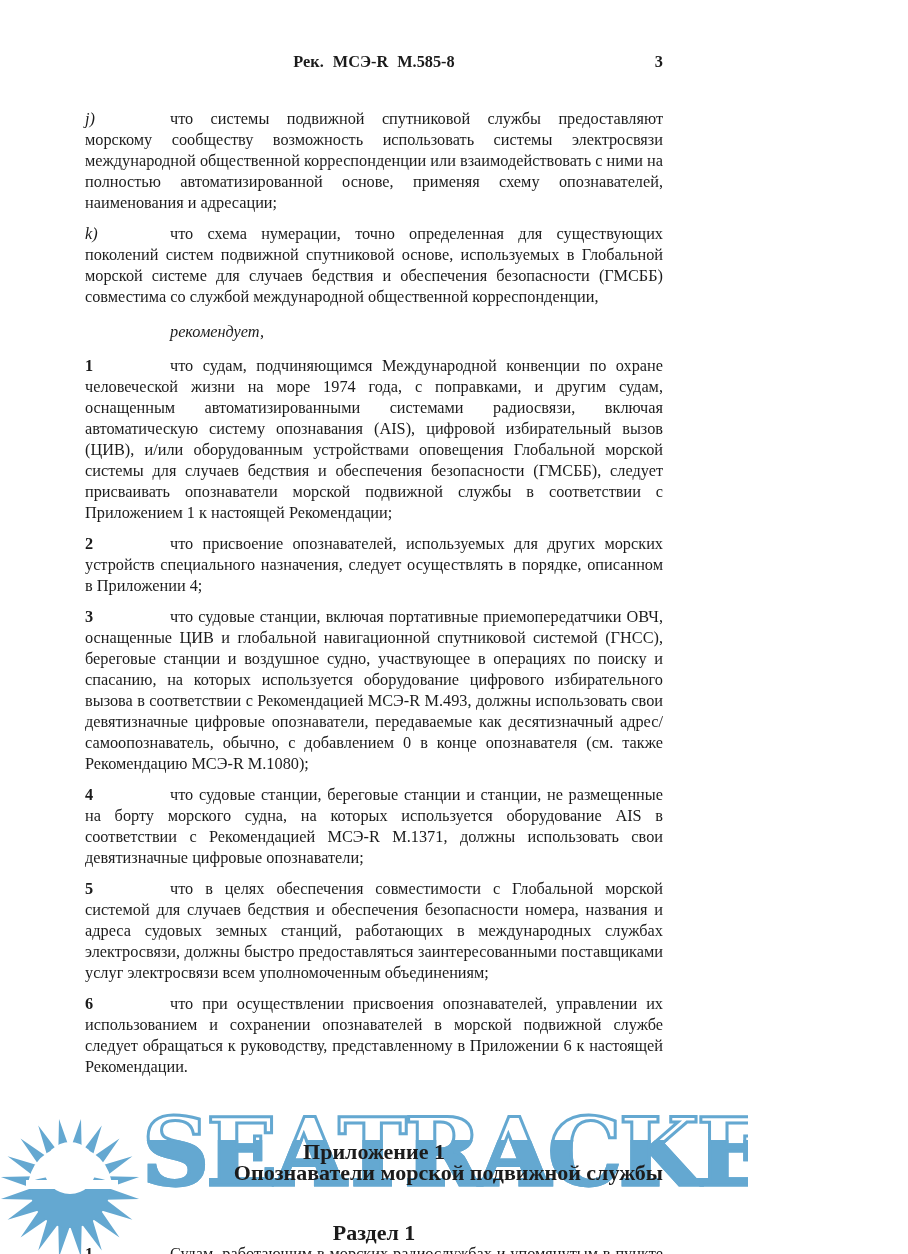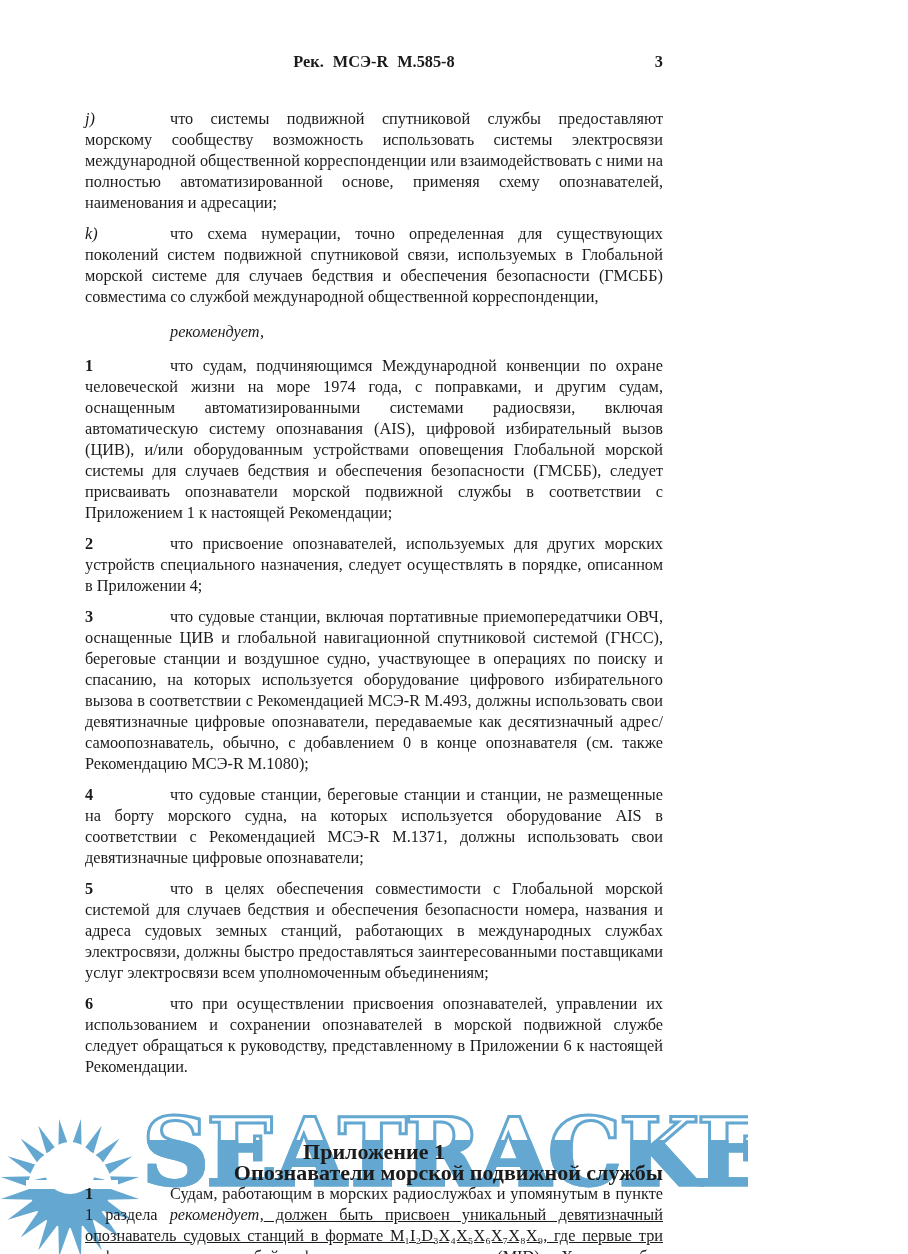--- a/index.html
+++ b/index.html
@@ -102,21 +102,21 @@
       <span class="page-num"></span>
       <span class="header-center">Рек. МСЭ-R М.585-8</span>
       <span class="page-num">3</span>
     </div>
 
     <p class="para">
       <span class="plabel lab-italic">j)</span><span>что системы подвижной спутниковой службы предоставляют морскому сообществу возможность использовать системы электросвязи международной общественной корреспонденции или взаимодействовать с ними на полностью автоматизированной основе, применяя схему опознавателей, наименования и адресации;</span>
     </p>
 
     <p class="para">
-      <span class="plabel lab-italic">k)</span><span>что схема нумерации, точно определенная для существующих поколений систем подвижной спутниковой связи, используемых в Глобальной морской системе для случаев бедствия и обеспечения безопасности (ГМСББ) совместима со службой международной общественной корреспонденции,</span>
+      <span class="plabel lab-italic">k)</span><span>что схема нумерации, точно определенная для существующих поколений систем подвижной спутниковой основе, используемых в Глобальной морской системе для случаев бедствия и обеспечения безопасности (ГМСББ) совместима со службой международной общественной корреспонденции,</span>
     </p>
 
     <p class="recommends">рекомендует,</p>
 
     <p class="para">
       <span class="plabel lab-bold">1</span><span>что судам, подчиняющимся Международной конвенции по охране человеческой жизни на море 1974 года, с поправками, и другим судам, оснащенным автоматизированными системами радиосвязи, включая автоматическую систему опознавания (AIS), цифровой избирательный вызов (ЦИВ), и/или оборудованным устройствами оповещения Глобальной морской системы для случаев бедствия и обеспечения безопасности (ГМСББ), следует присваивать опознаватели морской подвижной службы в соответствии с Приложением 1 к настоящей Рекомендации;</span>
     </p>
 
     <p class="para">
       <span class="plabel lab-bold">2</span><span>что присвоение опознавателей, используемых для других морских устройств специального назначения, следует осуществлять в порядке, описанном в Приложении 4;</span>
@@ -135,20 +135,21 @@
     </p>
 
     <p class="para">
       <span class="plabel lab-bold">6</span><span>что при осуществлении присвоения опознавателей, управлении их использованием и сохранении опознавателей в морской подвижной службе следует обращаться к руководству, представленному в Приложении 6 к настоящей Рекомендации.</span>
     </p>
 
     <p class="h-center h-appendix">Приложение 1</p>
 
     <p class="h-center h-app-title">Опознаватели морской подвижной службы</p>
 
+    <p class="h-center h-section">Раздел 1</p>
 
 
     <p class="para appendix-para">
       <span class="plabel lab-bold">1</span><span>Судам, работающим в морских радиослужбах и упомянутым в пункте 1 раздела </span><span class="inline-italic">рекомендует,</span><span class="formula"> должен быть присвоен уникальный девятизначный опознаватель судовых станций в формате M₁I₂D₃X₄X₅X₆X₇X₈X₉, где первые три цифры представляют собой цифры морского опознавания (MID), а X – это любое число от 0 до 9. Цифры морского опознавания MID обозначают администрацию, осуществляющую юрисдикцию над опознаваемой таким образом судовой станцией.</span>
     </p>
 
   </div>
 
   <div class="watermark">
     <svg class="wm-sun" width="150" height="150" viewBox="0 0 150 150">

